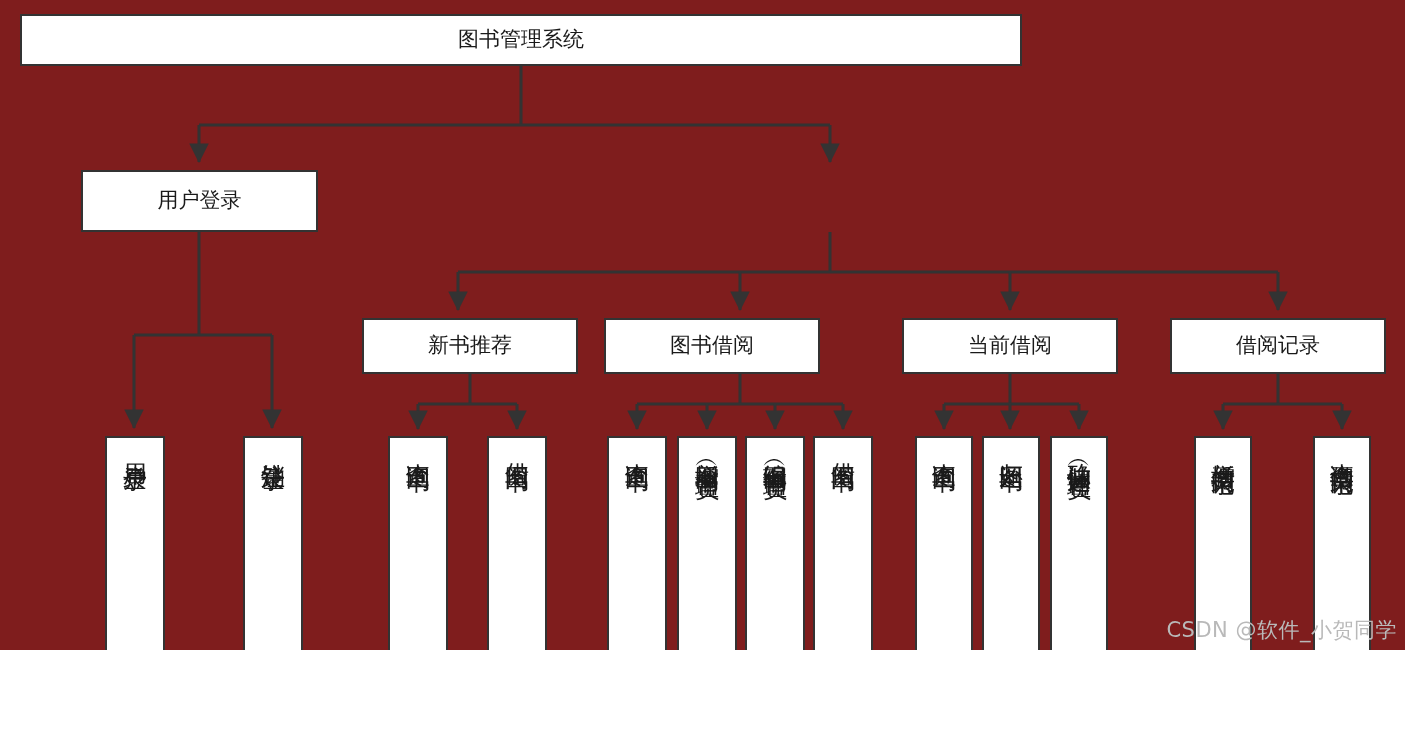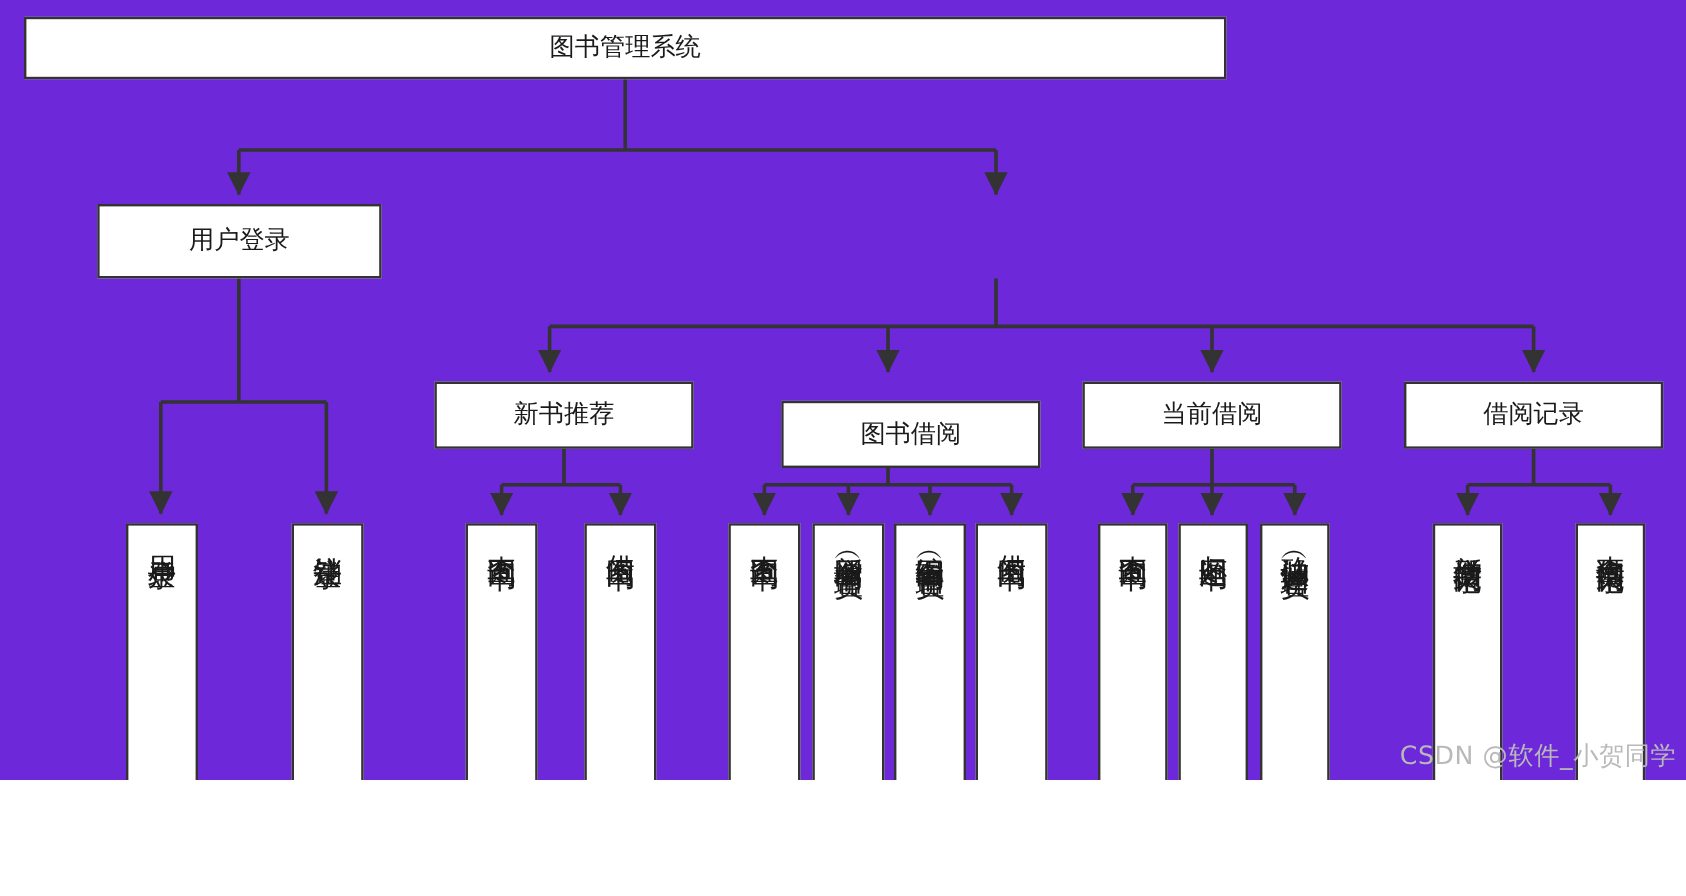--- a/index.html
+++ b/index.html
@@ -7,21 +7,21 @@
     padding: 0;
     background: #ffffff;
   }
   body {
     font-family: "DejaVu Sans", "Liberation Sans", sans-serif;
   }
   #canvas {
     position: relative;
     width: 1405px;
     height: 650px;
-    background: #6d28d9;
+    background: #7f1d1d;
     overflow: hidden;
   }
   svg.connectors {
     position: absolute;
     left: 0;
     top: 0;
     width: 1405px;
     height: 747px;
     pointer-events: none;
   }
@@ -125,21 +125,21 @@
     <span class="label">图书管理系统</span>
   </div>
 
   <div class="node horizontal" style="left:81px; top:170px; width:237px; height:62px;">
     <span class="label">用户登录</span>
   </div>
 
   <div class="node horizontal" style="left:362px; top:318px; width:216px; height:56px;">
     <span class="label">新书推荐</span>
   </div>
-  <div class="node horizontal" style="left:651px; top:318px; width:216px; height:56px;margin-top:16px;">
+  <div class="node horizontal" style="left:604px; top:318px; width:216px; height:56px;">
     <span class="label">图书借阅</span>
   </div>
   <div class="node horizontal" style="left:1170px; top:318px; width:216px; height:56px;">
     <span class="label">借阅记录</span>
   </div>
   <div class="node horizontal" style="left:902px; top:318px; width:216px; height:56px;">
     <span class="label">当前借阅</span>
   </div>
 
   <div class="node vertical" style="left:105px; top:436px; width:60px; height:299px;">

